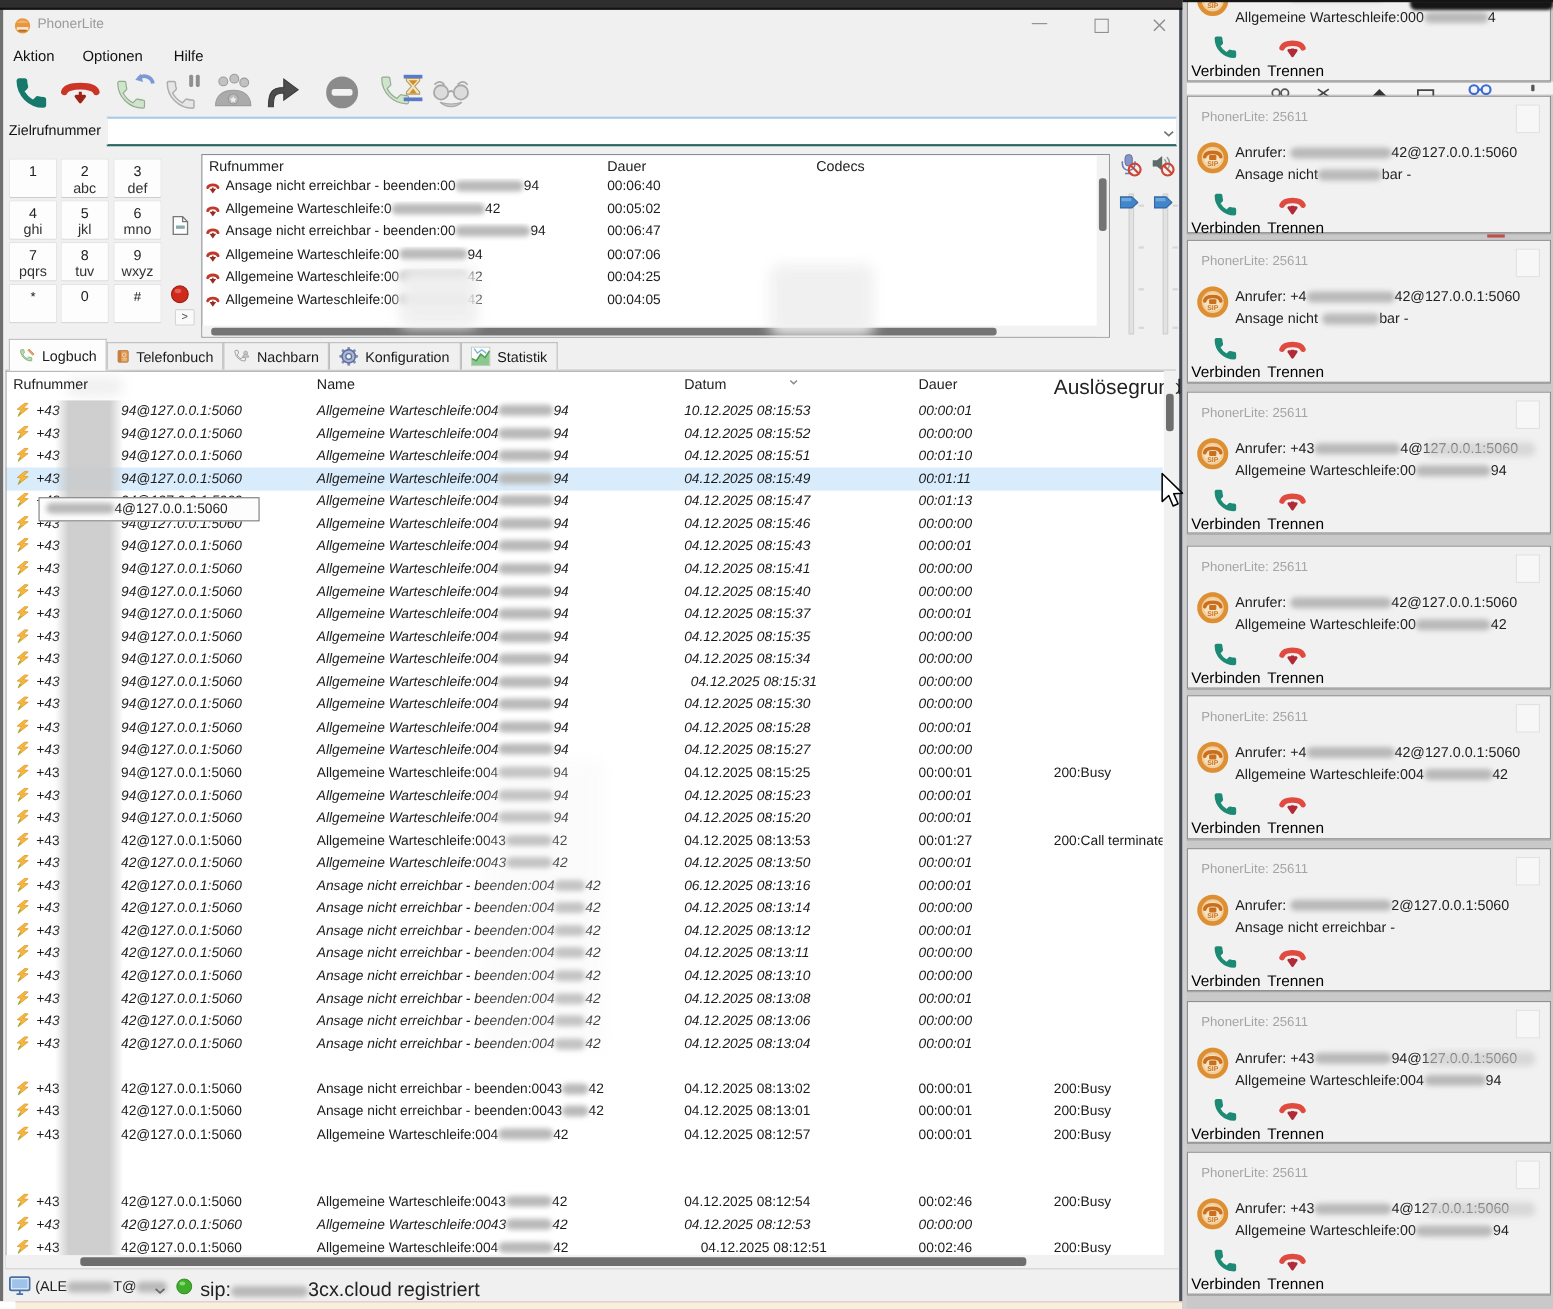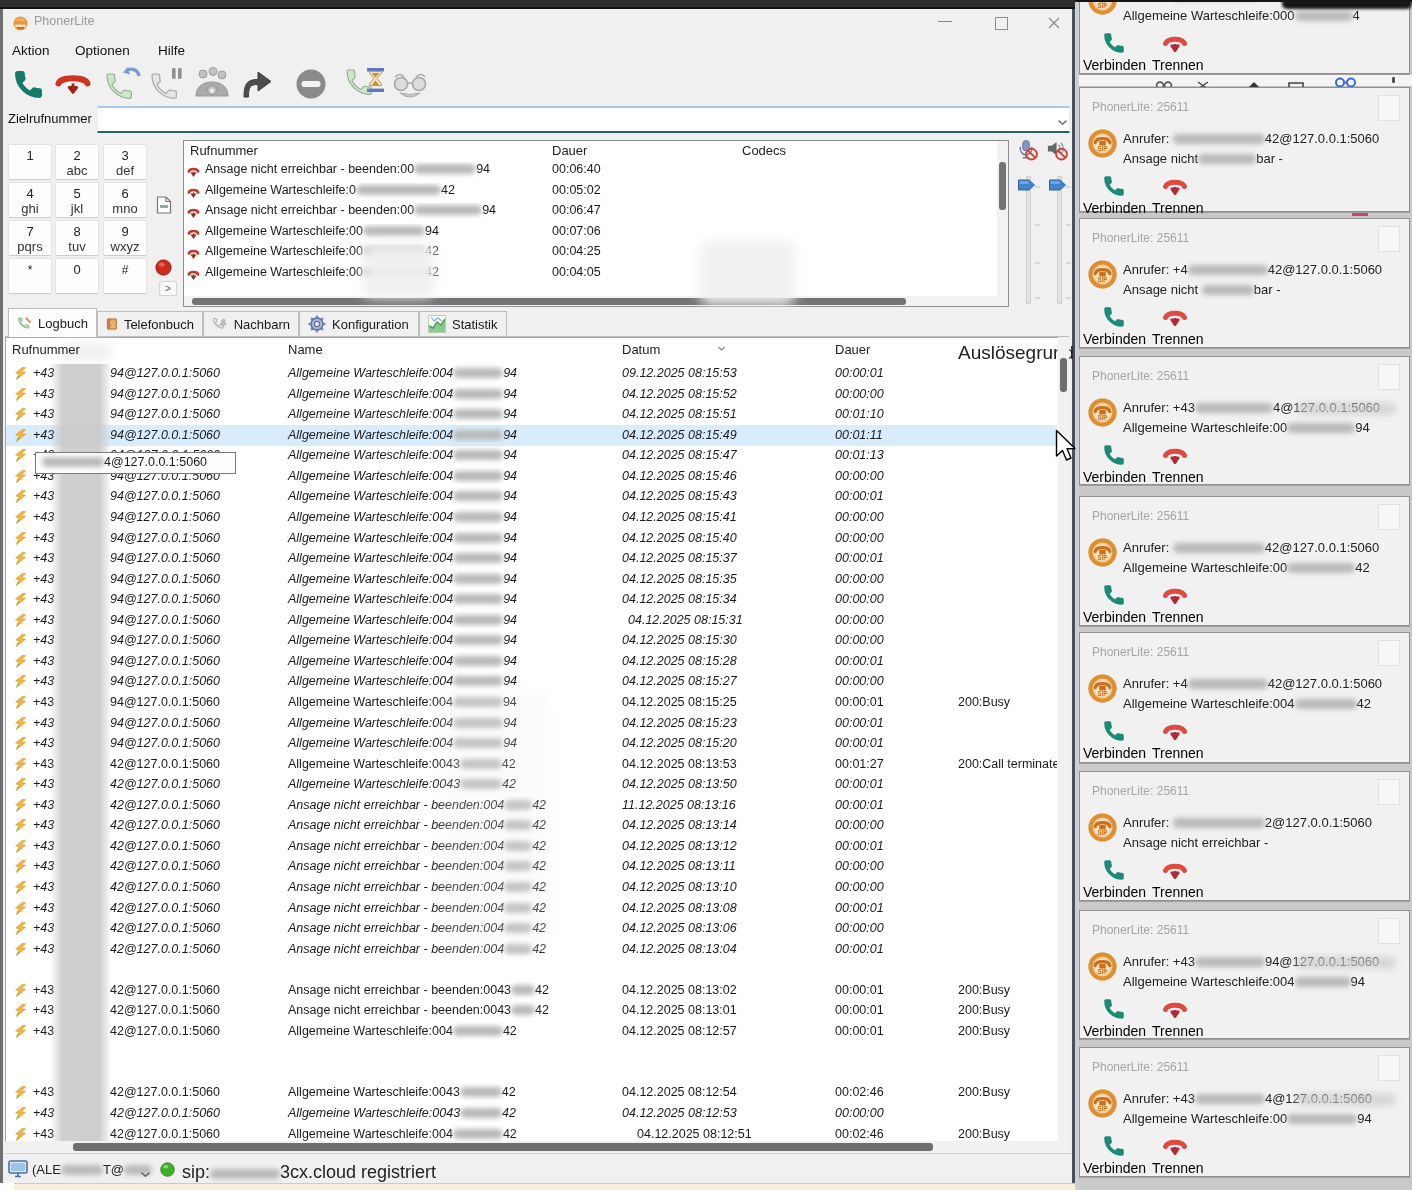--- a/index.html
+++ b/index.html
@@ -263,21 +263,21 @@
 <div class="row" style="top:363px;">
     <span class="ab" style="left:9px;top:3px"><svg width="13" height="13" viewBox="0 0 13 13">
         <g opacity="1">
           <polygon points="8.6,0.3 1.6,6.1 5.2,6.6 2.4,12.6 11.6,5.3 7.3,4.8 11.6,0.8" fill="#f5b73d" stroke="#d98e1f" stroke-width="0.6"></polygon>
 <polygon points="2.4,12.6 5.2,9.4 3.4,8.9" fill="#7cb93e"></polygon>
         </g>
       </svg></span>
     <span class="cell it" style="left:28px">+43</span>
     <span class="cell it" style="left:105px">94@127.0.0.1:5060</span>
     <span class="cell it" style="left:283px">Allgemeine Warteschleife:004<span class="chip" style="width:50px"></span>94</span>
-    <span class="cell it" style="left:617px">09.12.2025 08:15:53</span>
+    <span class="cell it" style="left:617px">10.12.2025 08:15:53</span>
     <span class="cell it" style="left:830px">00:00:01</span>
   </div>
 <div class="row" style="top:384px;">
     <span class="ab" style="left:9px;top:3px"><svg width="13" height="13" viewBox="0 0 13 13">
         <g opacity="1">
           <polygon points="8.6,0.3 1.6,6.1 5.2,6.6 2.4,12.6 11.6,5.3 7.3,4.8 11.6,0.8" fill="#f5b73d" stroke="#d98e1f" stroke-width="0.6"></polygon>
 <polygon points="2.4,12.6 5.2,9.4 3.4,8.9" fill="#7cb93e"></polygon>
         </g>
       </svg></span>
     <span class="cell it" style="left:28px">+43</span>
@@ -538,21 +538,21 @@
 <div class="row" style="top:795px;">
     <span class="ab" style="left:9px;top:3px"><svg width="13" height="13" viewBox="0 0 13 13">
         <g opacity="1">
           <polygon points="8.6,0.3 1.6,6.1 5.2,6.6 2.4,12.6 11.6,5.3 7.3,4.8 11.6,0.8" fill="#f5b73d" stroke="#d98e1f" stroke-width="0.6"></polygon>
 <polygon points="2.4,12.6 5.2,9.4 3.4,8.9" fill="#7cb93e"></polygon>
         </g>
       </svg></span>
     <span class="cell it" style="left:28px">+43</span>
     <span class="cell it" style="left:105px">42@127.0.0.1:5060</span>
     <span class="cell it" style="left:283px">Ansage nicht erreichbar - beenden:004<span class="chip" style="width:28px"></span>42</span>
-    <span class="cell it" style="left:617px">11.12.2025 08:13:16</span>
+    <span class="cell it" style="left:617px">06.12.2025 08:13:16</span>
     <span class="cell it" style="left:830px">00:00:01</span>
   </div>
 <div class="row" style="top:815px;">
     <span class="ab" style="left:9px;top:3px"><svg width="13" height="13" viewBox="0 0 13 13">
         <g opacity="1">
           <polygon points="8.6,0.3 1.6,6.1 5.2,6.6 2.4,12.6 11.6,5.3 7.3,4.8 11.6,0.8" fill="#f5b73d" stroke="#d98e1f" stroke-width="0.6"></polygon>
 <polygon points="2.4,12.6 5.2,9.4 3.4,8.9" fill="#7cb93e"></polygon>
         </g>
       </svg></span>
     <span class="cell it" style="left:28px">+43</span>

